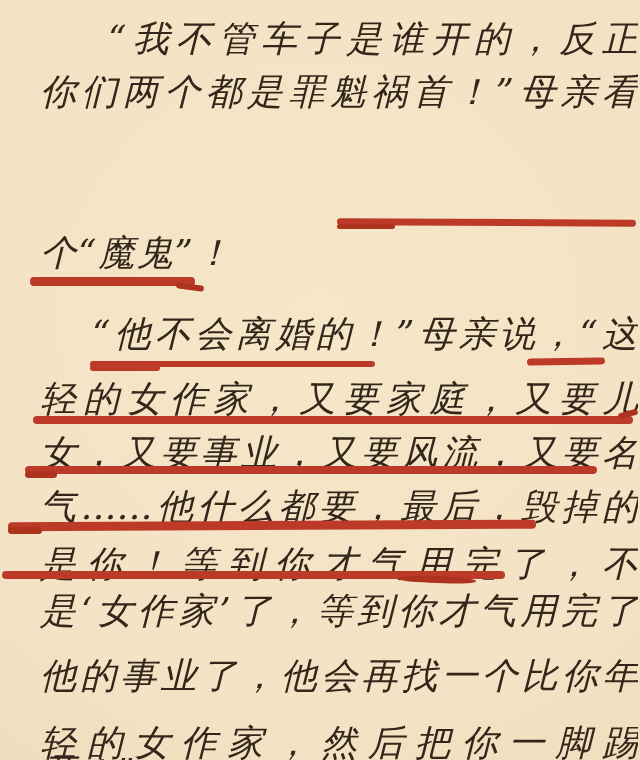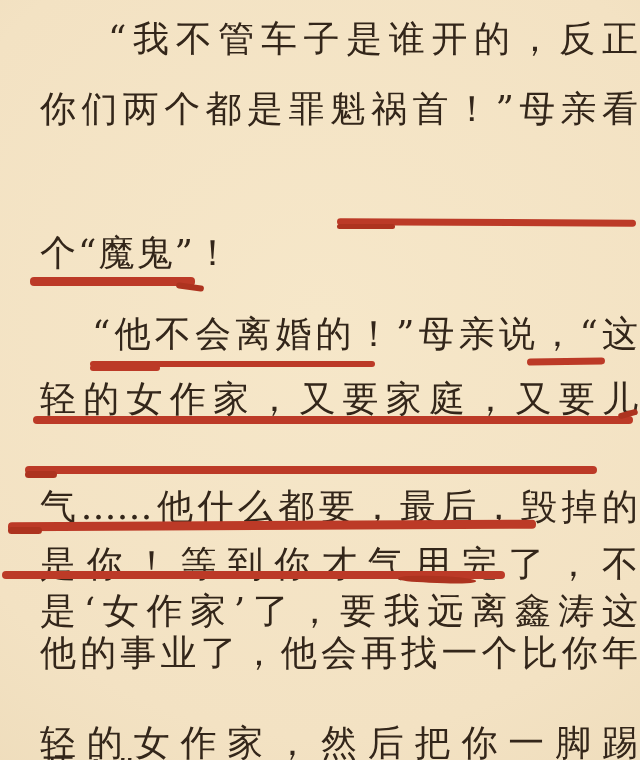--- a/index.html
+++ b/index.html
@@ -3,20 +3,21 @@
 <meta charset="utf-8">
 <style>
   html,body{margin:0;padding:0;}
   body{
     width:640px;height:760px;overflow:hidden;
     font-family:"DejaVu Serif","Liberation Serif",serif;
   }
   #page{
     position:relative;width:640px;height:760px;overflow:hidden;
     background:radial-gradient(ellipse 120% 100% at 50% 42%, #f6e7c9 0%, #f3e2c3 55%, #e9d6b2 100%);
+    font-style:italic;
   }
   .line{
     position:absolute;left:40px;width:598px;height:46px;
     font-size:36px;line-height:46px;color:#33261a;
     text-align:justify;text-align-last:justify;
     white-space:normal;overflow:hidden;
     font-weight:500;
     letter-spacing:0px;
   }
   .line.short{text-align:left;text-align-last:left;}
@@ -24,29 +25,30 @@
     position:absolute;background:#bc3a27;border-radius:4px;
   }
   .ul.dark{background:#ad331f;}
 </style>
 </head>
 <body>
 
 <div id="page">
 
   <div class="line" style="top:16px;padding-left:68px;width:530px;">“我不管车子是谁开的，反正</div>
-  <div class="line" style="top:86px;">你们两个都是罪魁祸首！”母亲看</div>
+  <div class="line" style="top:69px;">你们两个都是罪魁祸首！”母亲看</div>
   <div class="line short" style="top:230px;letter-spacing:2px;">个“魔鬼”！</div>
 
   <div class="line" style="top:311px;padding-left:52px;width:546px;">“他不会离婚的！”母亲说，“这</div>
   <div class="line" style="top:376px;">轻的女作家，又要家庭，又要儿</div>
+  <div class="line" style="top:430px;">女，又要事业，又要风流，又要名</div>
   <div class="line" style="top:484px;">气……他什么都要，最后，毁掉的</div>
   <div class="line" style="top:541px;">是你！等到你才气用完了，不</div>
-  <div class="line" style="top:588px;">是‘女作家’了，要我远离鑫涛这</div>
-  <div class="line" style="top:630px;">他的事业了，他会再找一个比你年</div>
+  <div class="line" style="top:588px;">是‘女作家’了，等到你才气用完了</div>
+  <div class="line" style="top:653px;">他的事业了，他会再找一个比你年</div>
   <div class="line" style="top:720px;">轻的女作家，然后把你一脚踢</div>
   <div class="line short" style="top:749px;letter-spacing:2px;">开！”</div>
 
   <div class="ul" style="left:337px;top:219px;width:299px;height:7px;transform:rotate(0.3deg);"></div>
   <div class="ul dark" style="left:337px;top:224px;width:58px;height:5px;"></div>
 
   <div class="ul" style="left:30px;top:277px;width:165px;height:9px;"></div>
   <div class="ul dark" style="left:176px;top:284px;width:28px;height:6px;transform:rotate(8deg);"></div>
 
   <div class="ul" style="left:90px;top:361px;width:285px;height:6px;"></div>

